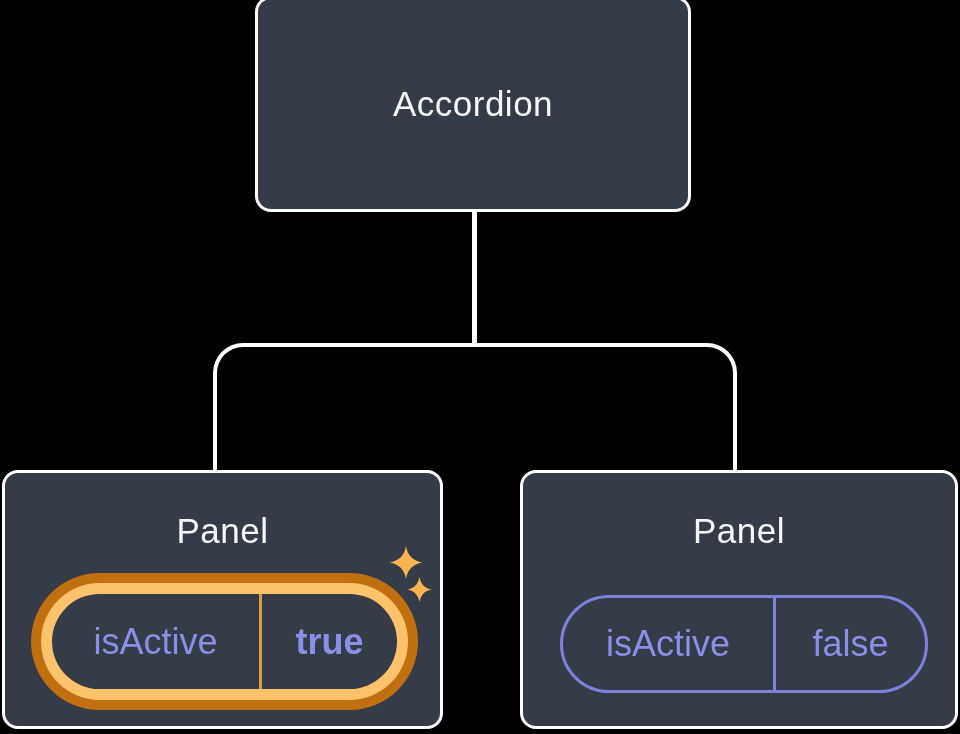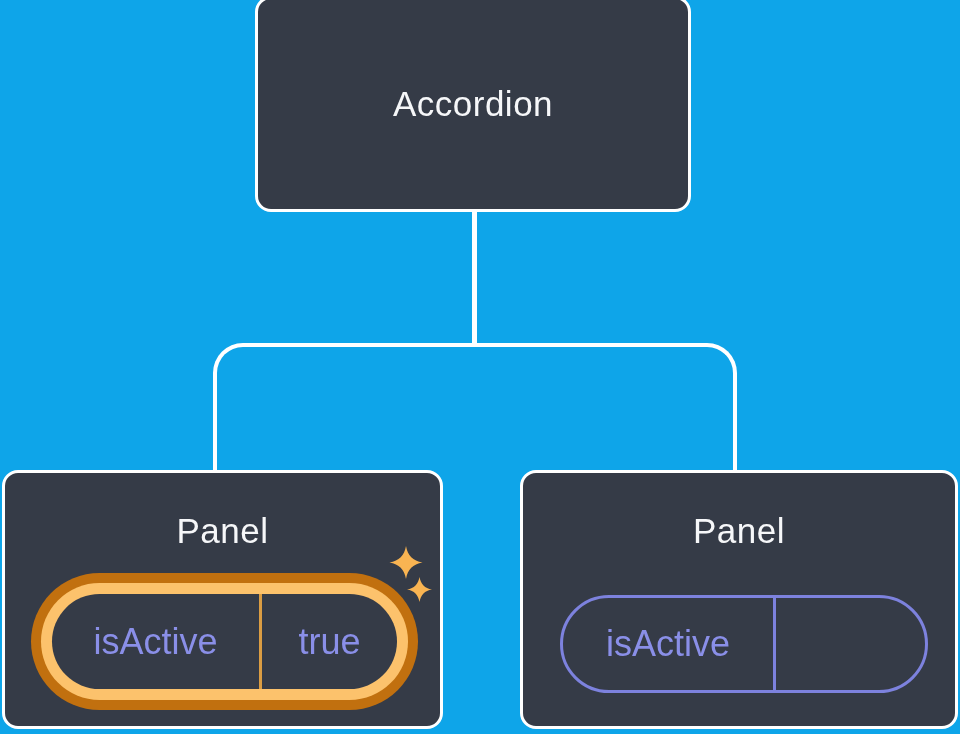--- a/index.html
+++ b/index.html
@@ -1,18 +1,18 @@
 <!DOCTYPE html>
 <html><head>
 <meta charset="utf-8">
 <style>
   html,body{margin:0;padding:0;background:#4d656e;}
   .stage{
     position:relative;width:960px;height:734px;overflow:hidden;
-    background:#0ea5e9;
+    background:#000000;
     font-family:"Liberation Sans", sans-serif;
   }
   .node{
     position:absolute;box-sizing:border-box;
     background:#353b47;border:3px solid #ffffff;border-radius:16px;
   }
   .node-label{
     position:absolute;left:0;right:0;text-align:center;
     color:#f6f7f9;font-size:35px;font-weight:500;letter-spacing:.5px;
   }
@@ -40,21 +40,21 @@
   }
   .pill-active-content{
     width:100%;height:100%;background:#353b47;border-radius:999px;
     display:flex;overflow:hidden;
   }
   .pill-cell{
     display:flex;align-items:center;justify-content:center;
     color:#8a8fe8;font-size:36px;
   }
   .pill-active .cell-key{flex:0 0 60%;}
-  .pill-active .cell-value{flex:1;font-weight:400;}
+  .pill-active .cell-value{flex:1;font-weight:700;}
   .divider-orange{width:3px;background:#db9d43;}
   
   .pill-inactive{
     position:absolute;left:37px;top:122px;width:368px;height:98px;
     box-sizing:border-box;border:3px solid #7d82de;border-radius:999px;
     display:flex;overflow:hidden;
   }
   .pill-inactive .cell-key{flex:0 0 58%;}
   .pill-inactive .cell-value{flex:1;}
   .divider-purple{width:3px;background:#7d82de;}
@@ -92,16 +92,17 @@
   </svg>
   <svg class="sparkle sparkle-small" viewBox="0 0 32 32">
     <path fill="#f9b452" d="M16 0C17.7 9.4 22.6 14.3 32 16C22.6 17.7 17.7 22.6 16 32C14.3 22.6 9.4 17.7 0 16C9.4 14.3 14.3 9.4 16 0Z"></path>
   </svg>
 
   <div class="node panel-node-right">
     <span class="node-label">Panel</span>
     <div class="pill-inactive">
       <div class="pill-cell cell-key">isActive</div>
       <div class="divider-purple"></div>
+      <div class="pill-cell cell-value">false</div>
     </div>
   </div>
 
 </div>
 
 </body></html>

